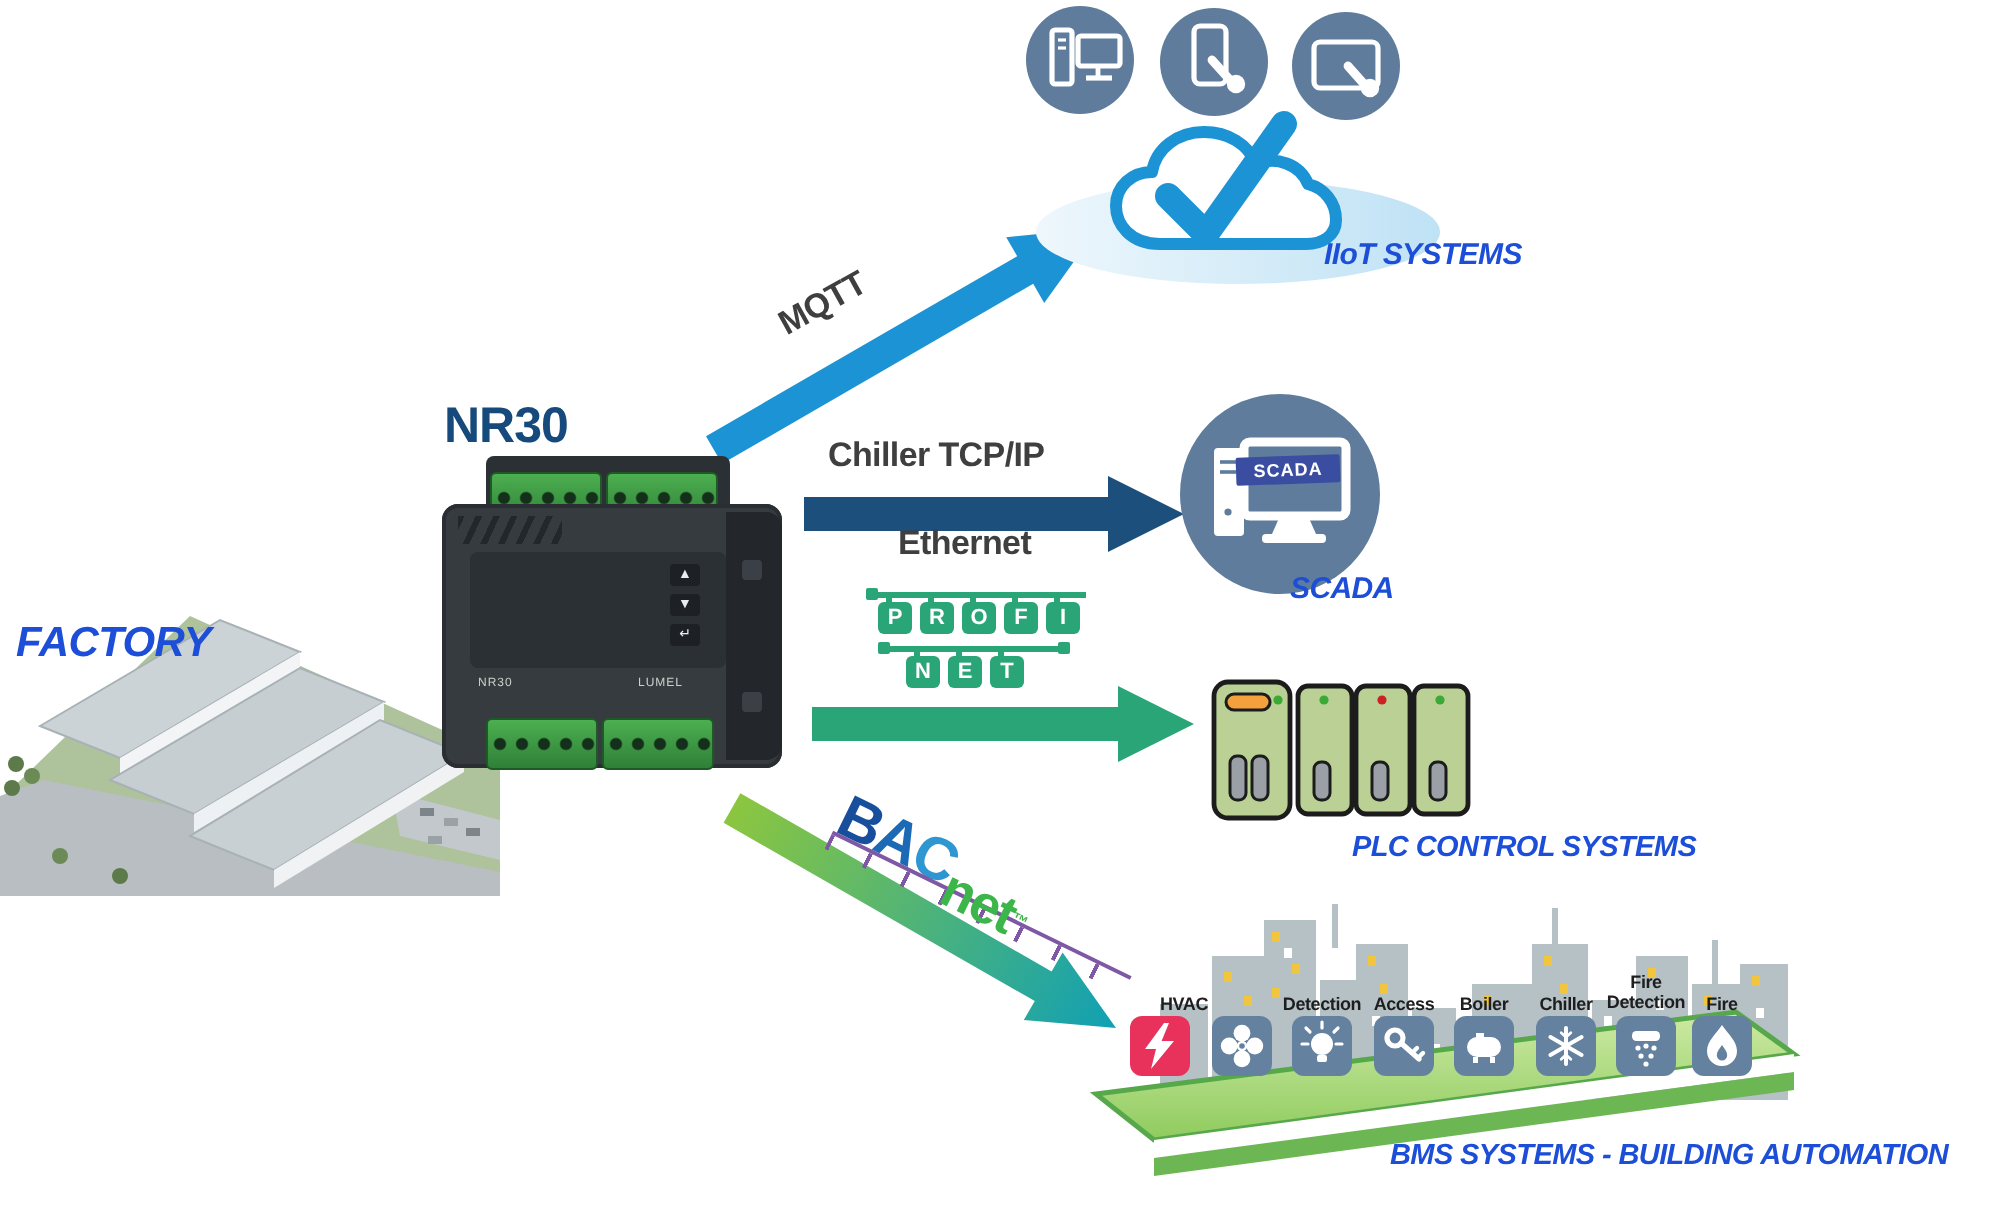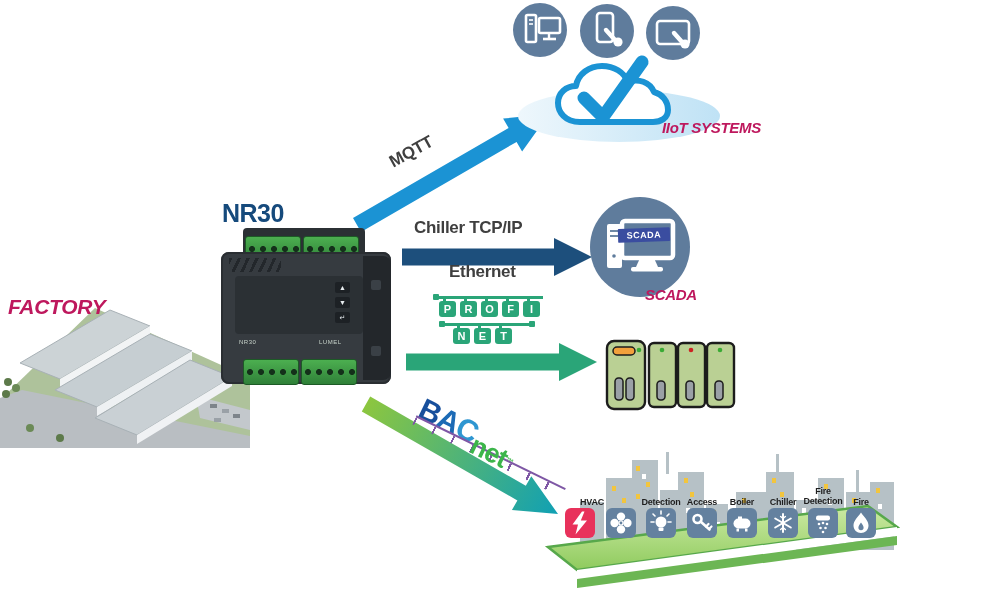--- a/index.html
+++ b/index.html
@@ -1,19 +1,19 @@
 <!DOCTYPE html>
 <html><head>
 <meta charset="utf-8">
 <style>
   html,body{margin:0;padding:0;background:#fff;}
   #canvas{position:relative;width:1000px;height:609px;background:#fff;overflow:hidden;
           font-family:"Liberation Sans",sans-serif;}
   .abs{position:absolute;}
-  .sys-lbl{position:absolute;font:italic 700 15px "Liberation Sans",sans-serif;color:#be185d;
+  .sys-lbl{position:absolute;font:italic 700 15px "Liberation Sans",sans-serif;color:#1d4ed8;
            letter-spacing:-0.3px;white-space:nowrap;}
   .proto-lbl{position:absolute;font:700 17px "Liberation Sans",sans-serif;color:#3f3f3f;
              letter-spacing:-0.3px;white-space:nowrap;}
   
   .device{position:absolute;left:213px;top:226px;width:185px;height:172px;}
   .dev-cap{position:absolute;left:30px;top:2px;width:122px;height:34px;background:#2b3034;border-radius:4px 4px 0 0;}
   .dev-body{position:absolute;left:8px;top:26px;width:170px;height:132px;background:#363b40;
             border-radius:8px;box-shadow:inset 0 0 0 2px #2a2e32;}
   .dev-rail{position:absolute;left:150px;top:30px;width:28px;height:124px;background:#23272b;border-radius:0 8px 8px 0;}
   .dev-slot{position:absolute;width:10px;height:10px;background:#3a4046;border-radius:2px;}
@@ -224,21 +224,21 @@
       </g>
     </g>
 
     <g>
       <polygon points="548,547 868,506 897,527 577,570" fill="url(#pgrad)" stroke="#57a84b" stroke-width="2.5"></polygon>
       <polygon points="577,570 897,527 897,536 577,579" fill="#ffffff"></polygon>
       <polygon points="577,579 897,536 897,545 577,588" fill="#6cb654"></polygon>
     </g>
   </svg>
 
-  <div class="sys-lbl" style="left:8px;top:295px;font-size:21px;z-index:3;">FACTORY</div>
+  <div class="sys-lbl" style="left:8px;top:310px;font-size:21px;z-index:3;">FACTORY</div>
 
   <div class="abs" style="left:222px;top:199px;font:700 25px 'Liberation Sans',sans-serif;color:#164a7c;letter-spacing:-0.5px;z-index:3;">NR30</div>
 
   <div class="device" style="z-index:2;">
     <div class="dev-cap"></div>
     <div class="term" style="left:32px;top:10px;width:54px;"></div>
     <div class="term" style="left:90px;top:10px;width:54px;"></div>
     <div class="dev-body"></div>
     <div class="dev-rail"></div>
     <div class="dev-slot" style="left:158px;top:54px;"></div>
@@ -278,20 +278,22 @@
     </div>
   </div>
 
   <div class="bacnet" style="z-index:3;">
     <div class="bac-line"></div>
     <span class="bac-b" style="color:#174f9c;">B</span><span class="bac-b" style="color:#1c6ab5;">A</span><span class="bac-b" style="color:#2e96d1;">C</span><span class="bac-net">net</span><span class="bac-tm">™</span>
   </div>
 
   <div class="sys-lbl" style="left:662px;top:119px;z-index:3;">IIoT SYSTEMS</div>
   <div class="sys-lbl" style="left:645px;top:286px;z-index:3;">SCADA</div>
+  <div class="sys-lbl" style="left:676px;top:416px;font-size:14.5px;z-index:3;">PLC CONTROL SYSTEMS</div>
+  <div class="sys-lbl" style="left:695px;top:570px;font-size:14.5px;z-index:3;">BMS SYSTEMS - BUILDING AUTOMATION</div>
 
   <div class="scada-banner" style="z-index:3;">SCADA</div>
 
   <div class="tile pink" style="left:565px;z-index:4;">
     <svg width="30" height="30" viewBox="0 0 30 30">
       <polygon points="17,3.5 7.5,16.5 13,16.5 10.5,26.5 22,12.5 15.8,12.5 19.5,3.5" fill="#fff"></polygon>
     </svg>
   </div>
   <div class="tile" style="left:606px;z-index:4;">
     <svg width="30" height="30" viewBox="0 0 30 30">

